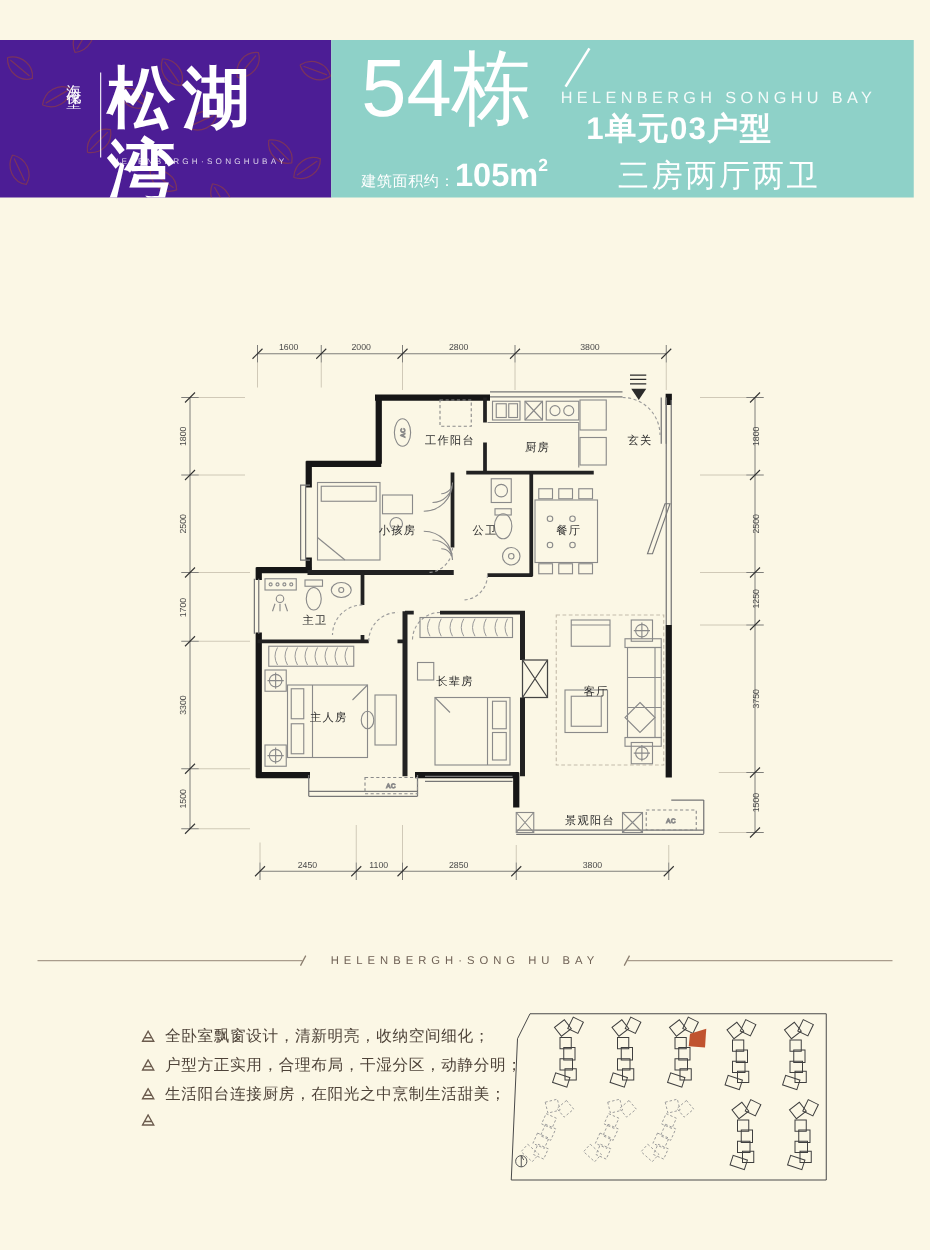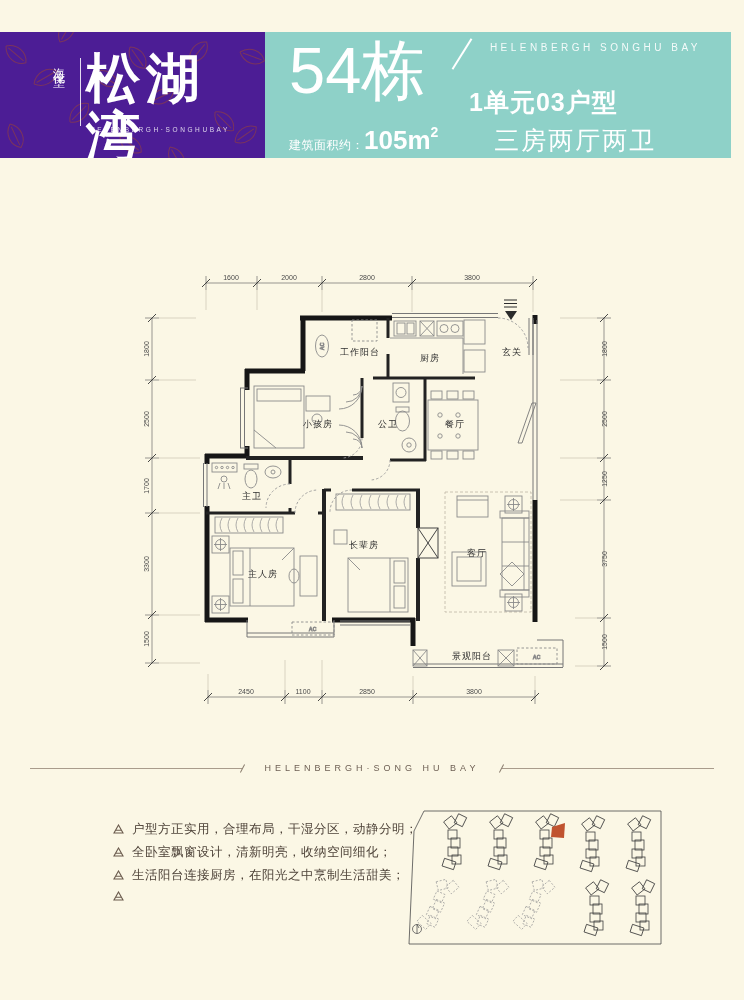--- a/index.html
+++ b/index.html
@@ -11,21 +11,21 @@
   .logo-block{left:0;top:32px;width:265px;height:126px;background:#4c1d95;overflow:hidden;}
   .logo-leaves{left:0;top:0;width:265px;height:126px;}
   .brand-vert{left:52px;top:26px;color:#fff;font-size:12px;letter-spacing:4px;
               writing-mode:vertical-rl;text-orientation:upright;line-height:14px;}
   .brand-vline{left:80px;top:26px;width:1px;height:68px;background:rgba(255,255,255,.85);}
   .brand-name{left:86px;top:18px;color:#fff;font-size:54px;line-height:58px;letter-spacing:6px;
               font-family:"Liberation Serif","DejaVu Serif",serif;font-weight:600;}
   .brand-en{left:90px;top:94px;color:rgba(255,255,255,.8);font-size:6.5px;letter-spacing:2.6px;}
 
   .title-block{left:265px;top:32px;width:466px;height:126px;background:#8ed1c8;color:#fff;}
-  .band-en{right:30px;top:10px;font-size:10px;letter-spacing:3.5px;color:rgba(255,255,255,.9);}
+  .band-en{right:30px;top:38px;font-size:13px;letter-spacing:3.5px;color:rgba(255,255,255,.9);}
   .bldg-no{left:24px;top:4px;font-size:65px;line-height:70px;font-weight:500;letter-spacing:0px;}
   .slash{left:196px;top:4px;width:2px;height:36px;background:#fff;transform:rotate(32deg);}
   .unit-no{left:204px;top:54px;font-size:25px;font-weight:700;letter-spacing:1px;text-align:center;}
   .area-row{left:24px;top:92px;display:flex;align-items:baseline;}
   .area-label{font-size:12px;letter-spacing:.5px;}
   .area-value{font-size:26px;font-weight:700;letter-spacing:0;}
   .area-sup{font-size:14px;font-weight:700;vertical-align:super;position:relative;top:-12px;}
   .layout-type{font-size:25px;letter-spacing:2px;margin-left:56px;font-weight:400;}
 
   
@@ -365,29 +365,29 @@
   <div class="ln"></div>
 </div>
 
 <ul class="abs features">
   <li>
     <span class="ic">
       <svg width="11" height="10" viewBox="0 0 11 10">
           <path d="M5.5,1 L10,9 H1 Z M2.6,6.2 H8.4" fill="none" stroke="#6b5b4d" stroke-width="1.1"></path>
         </svg>
     </span>
-    <span>户型方正实用，合理布局，干湿分区，动静分明；</span>
+    <span>全卧室飘窗设计，清新明亮，收纳空间细化；</span>
   </li>
   <li>
     <span class="ic">
       <svg width="11" height="10" viewBox="0 0 11 10">
           <path d="M5.5,1 L10,9 H1 Z M2.6,6.2 H8.4" fill="none" stroke="#6b5b4d" stroke-width="1.1"></path>
         </svg>
     </span>
-    <span>全卧室飘窗设计，清新明亮，收纳空间细化；</span>
+    <span>户型方正实用，合理布局，干湿分区，动静分明；</span>
   </li>
   <li>
     <span class="ic">
       <svg width="11" height="10" viewBox="0 0 11 10">
           <path d="M5.5,1 L10,9 H1 Z M2.6,6.2 H8.4" fill="none" stroke="#6b5b4d" stroke-width="1.1"></path>
         </svg>
     </span>
     <span>生活阳台连接厨房，在阳光之中烹制生活甜美；</span>
   </li>
   <li>

